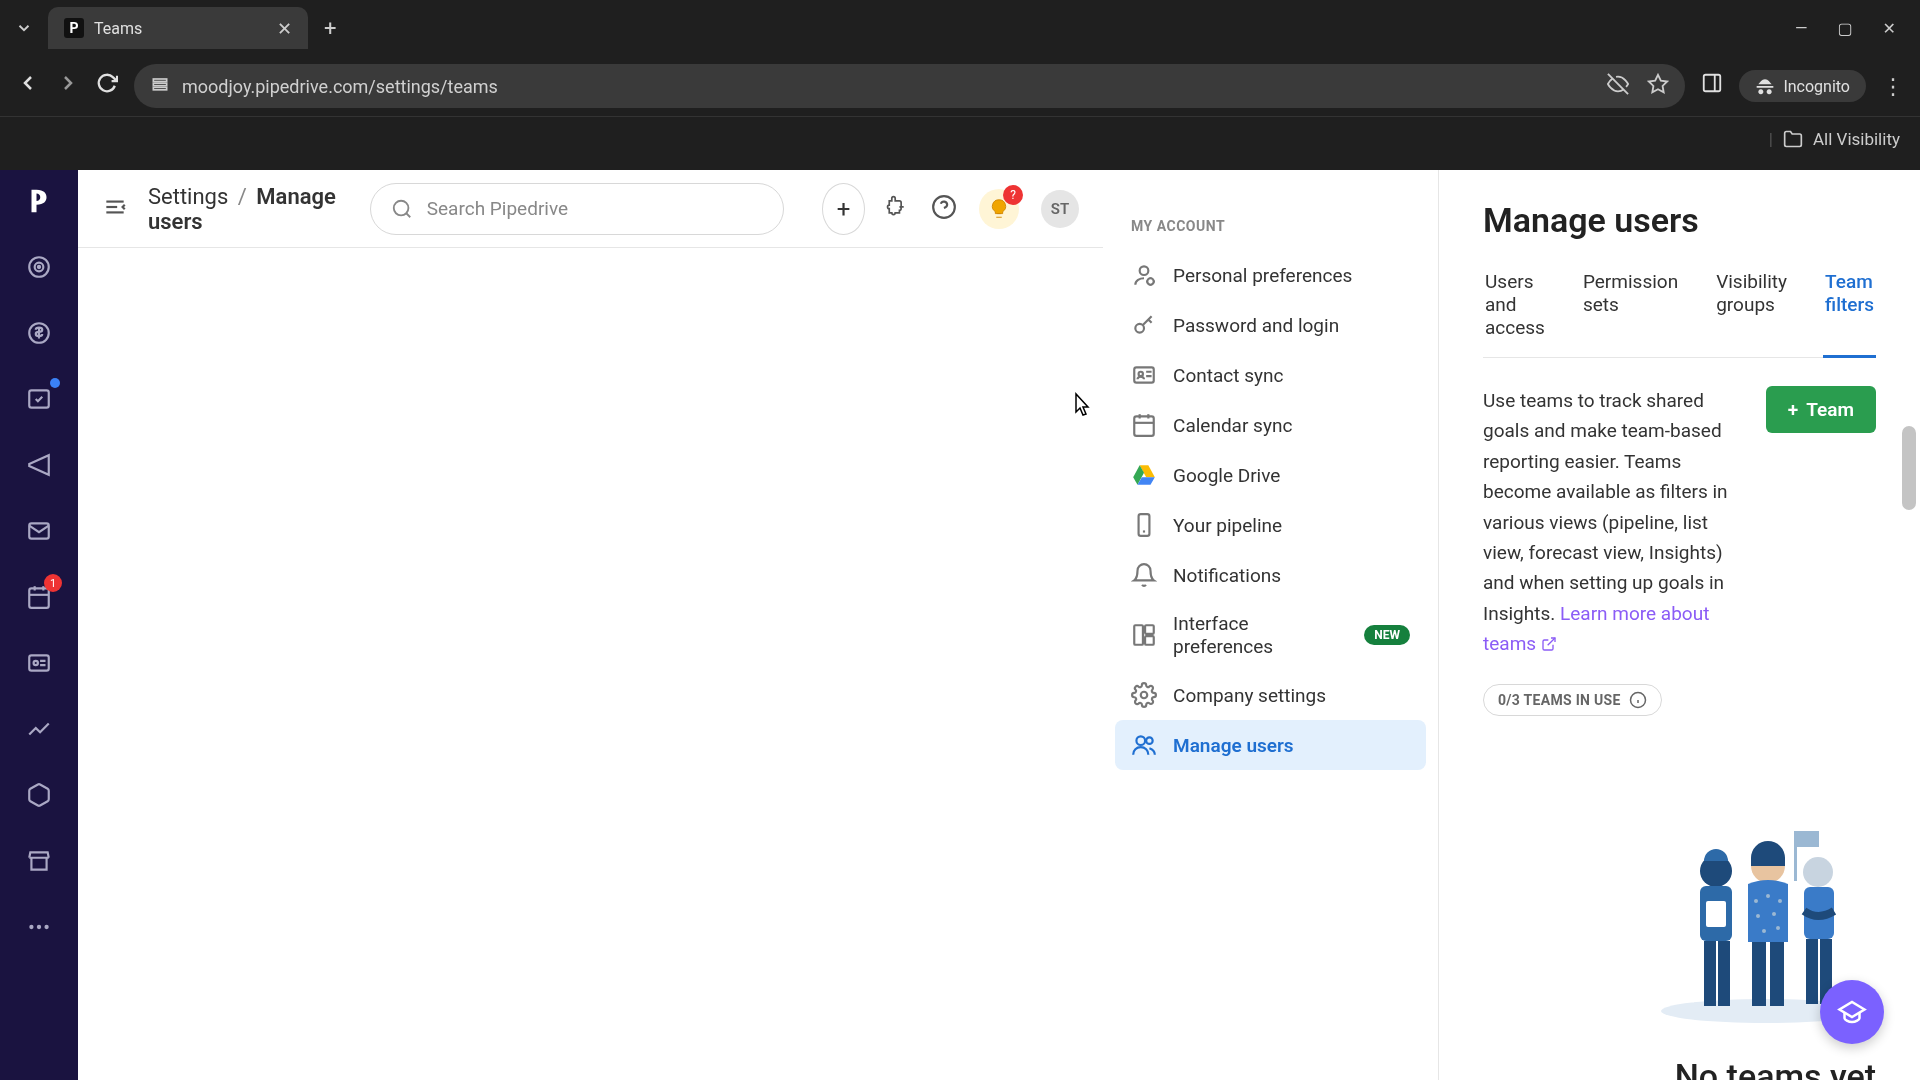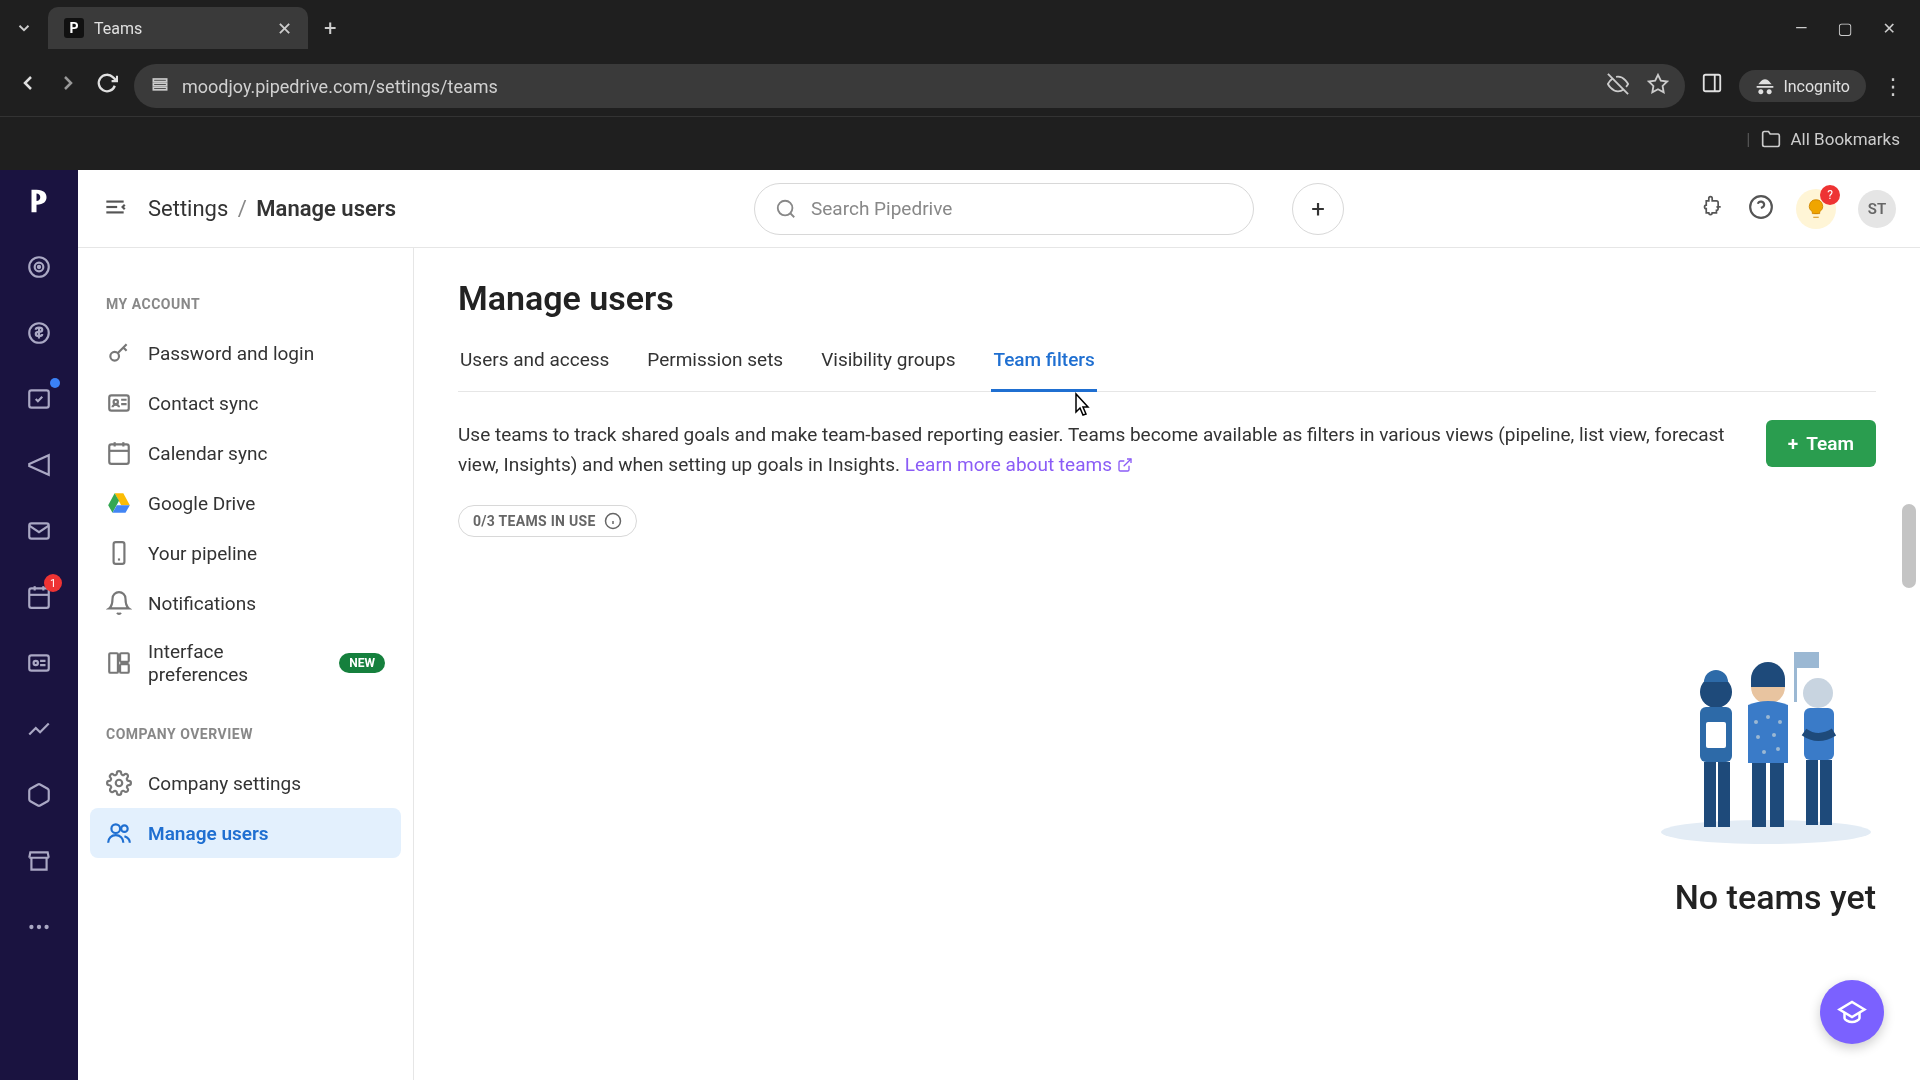--- a/index.html
+++ b/index.html
@@ -31,21 +31,21 @@
 
 .app { position: absolute; top: 170px; left: 0; right: 0; bottom: 0; display: flex; background: #fff; }
 
 .rail { width: 78px; background: #1a1340; display: flex; flex-direction: column; align-items: center; padding-top: 12px; gap: 28px; }
 .rail-logo { width: 38px; height: 38px; color: #fff; display:flex; align-items:center; justify-content:center; font-size: 28px; font-weight: bold; }
 .rail-item { width: 38px; height: 38px; color: #aaa8c4; display:flex; align-items:center; justify-content:center; position: relative; }
 .rail-item svg { width: 26px; height: 26px; }
 .rail-badge { position: absolute; top: -4px; right: -4px; background: #e33; color:#fff; border-radius: 50%; width: 18px; height:18px; font-size: 11px; display:flex; align-items:center; justify-content:center; }
 .rail-dot { position: absolute; top: -2px; right: -2px; background: #3b82f6; border-radius:50%; width:10px; height:10px; }
 
-.main { flex: 1; display: flex; flex-direction: column; }
+.main { flex: 1; display: flex; flex-direction: row; }
 
 .app-header { height: 78px; border-bottom: 1px solid #e6e6e6; display: flex; align-items: center; padding: 0 24px; gap: 20px; }
 .menu-toggle { color: #555; }
 .breadcrumb { font-size: 22px; color: #333; }
 .breadcrumb .sep { color: #888; margin: 0 4px; }
 .breadcrumb strong { font-weight: 600; }
 .search-box { margin-left: auto; width: 500px; height: 52px; background: #fff; border: 1px solid #d8d8d8; border-radius: 30px; display: flex; align-items: center; padding: 0 20px; gap: 14px; color: #888; font-size: 19px; }
 .add-btn { width: 52px; height: 52px; border: 1px solid #d8d8d8; border-radius: 50%; display:flex; align-items:center; justify-content:center; color:#333; font-size: 24px; margin-left: 18px; }
 .header-right { margin-left: auto; display: flex; align-items: center; gap: 22px; }
 .header-icon { color: #555; position: relative; }
@@ -159,21 +159,21 @@
         </svg>
       <span>Incognito</span>
     </div>
     <span class="more-btn">⋮</span>
   </div>
   <div class="bookmarks-bar">
     <span style="color:#555">|</span>
     <svg width="20" height="20" viewBox="0 0 24 24" fill="none" stroke="currentColor" stroke-width="2">
         <path d="M22 19a2 2 0 0 1-2 2H4a2 2 0 0 1-2-2V5a2 2 0 0 1 2-2h5l2 3h9a2 2 0 0 1 2 2z"></path>
       </svg>
-    <span>All Bookmarks</span>
+    <span>All Visibility</span>
   </div>
 </div>
 
 <div class="app">
 
   <div class="rail">
     <div class="rail-logo">
       <svg width="30" height="30" viewBox="0 0 24 24" fill="currentColor">
           <path d="M6 3 L6 21 L10 21 L10 15 C 16 15 18 12 18 9 C 18 6 16 3 10 3 Z M10 6 C 14 6 14 12 10 12 Z"></path>
         </svg>
@@ -297,20 +297,31 @@
     </div>
 
     <div class="body">
 
       <div class="sidebar">
         <div class="sidebar-heading">MY ACCOUNT</div>
 
         <div class="sidebar-item">
           <span class="icon">
               <svg viewBox="0 0 24 24" fill="none" stroke="currentColor" stroke-width="2">
+                <circle cx="12" cy="8" r="4"></circle>
+                <path d="M4 21c0-4 4-6 8-6"></path>
+                <circle cx="18" cy="18" r="3"></circle>
+                <path d="M18 15v-1M18 22v-1M15 18h-1M22 18h-1"></path>
+              </svg>
+            </span>
+          <span class="label-wrap">Personal preferences</span>
+        </div>
+        <div class="sidebar-item">
+          <span class="icon">
+              <svg viewBox="0 0 24 24" fill="none" stroke="currentColor" stroke-width="2">
                 <circle cx="8" cy="15" r="4"></circle>
                 <path d="M10.5 12.5L19 4M16 7l3 3"></path>
               </svg>
             </span>
           <span class="label-wrap">Password and login</span>
         </div>
         <div class="sidebar-item">
           <span class="icon">
               <svg viewBox="0 0 24 24" fill="none" stroke="currentColor" stroke-width="2">
                 <rect x="3" y="5" width="18" height="14" rx="2"></rect>
@@ -364,21 +375,20 @@
               <svg viewBox="0 0 24 24" fill="none" stroke="currentColor" stroke-width="2">
                 <rect x="3" y="3" width="8" height="18" rx="1"></rect>
                 <rect x="13" y="3" width="8" height="8" rx="1"></rect>
                 <rect x="13" y="13" width="8" height="8" rx="1"></rect>
               </svg>
             </span>
           <span class="label-wrap">Interface preferences</span>
           <span class="new-badge">NEW</span>
         </div>
 
-        <div class="sidebar-heading" style="margin-top:20px">COMPANY OVERVIEW</div>
         <div class="sidebar-item">
           <span class="icon">
               <svg viewBox="0 0 24 24" fill="none" stroke="currentColor" stroke-width="2">
                 <circle cx="12" cy="12" r="3"></circle>
                 <path d="M19.4 15a1.65 1.65 0 0 0 .33 1.82l.06.06a2 2 0 1 1-2.83 2.83l-.06-.06a1.65 1.65 0 0 0-1.82-.33 1.65 1.65 0 0 0-1 1.51V21a2 2 0 0 1-4 0v-.09A1.65 1.65 0 0 0 9 19.4a1.65 1.65 0 0 0-1.82.33l-.06.06a2 2 0 1 1-2.83-2.83l.06-.06a1.65 1.65 0 0 0 .33-1.82 1.65 1.65 0 0 0-1.51-1H3a2 2 0 0 1 0-4h.09A1.65 1.65 0 0 0 4.6 9a1.65 1.65 0 0 0-.33-1.82l-.06-.06a2 2 0 1 1 2.83-2.83l.06.06a1.65 1.65 0 0 0 1.82.33H9a1.65 1.65 0 0 0 1-1.51V3a2 2 0 0 1 4 0v.09a1.65 1.65 0 0 0 1 1.51 1.65 1.65 0 0 0 1.82-.33l.06-.06a2 2 0 1 1 2.83 2.83l-.06.06a1.65 1.65 0 0 0-.33 1.82V9a1.65 1.65 0 0 0 1.51 1H21a2 2 0 0 1 0 4h-.09a1.65 1.65 0 0 0-1.51 1z"></path>
               </svg>
             </span>
           <span class="label-wrap">Company settings</span>
         </div>
         <div class="sidebar-item active">

